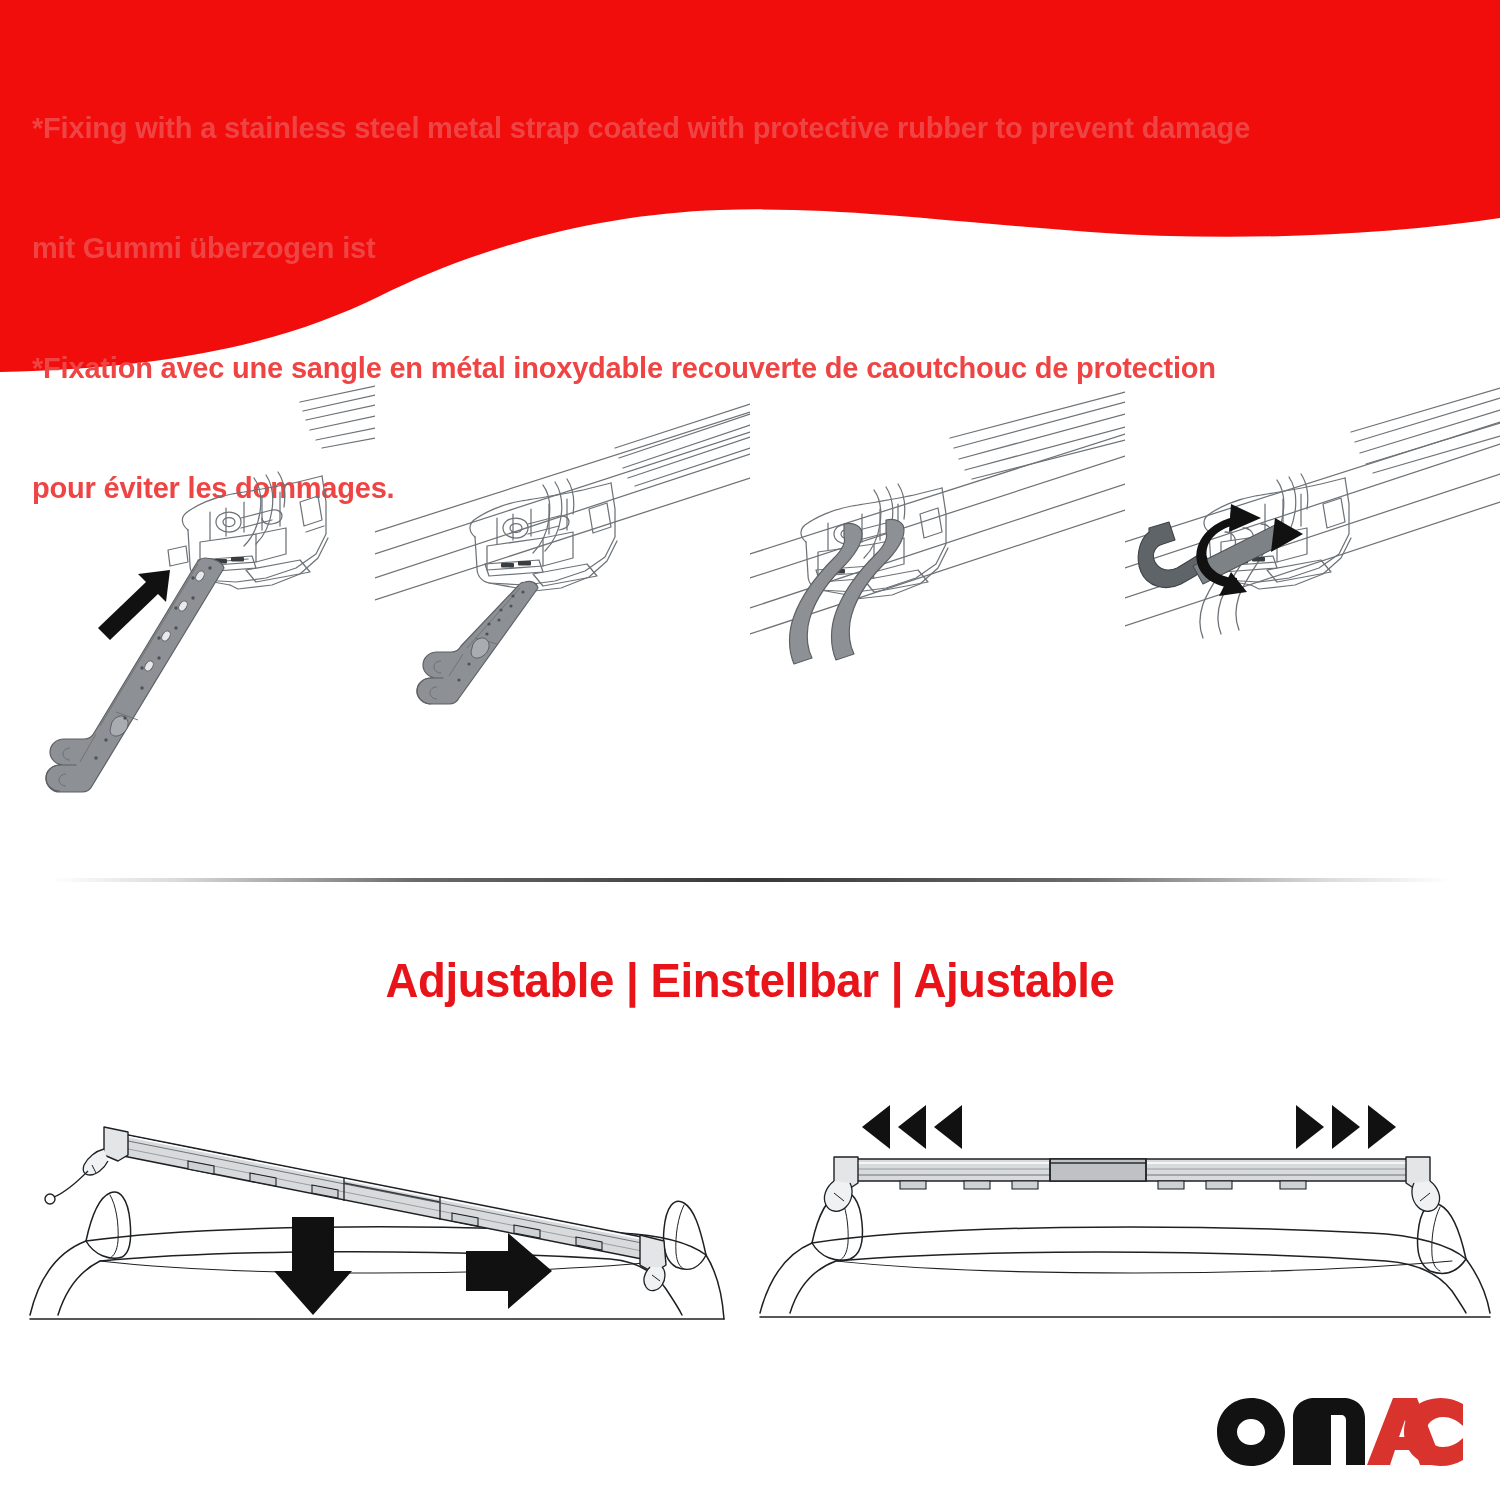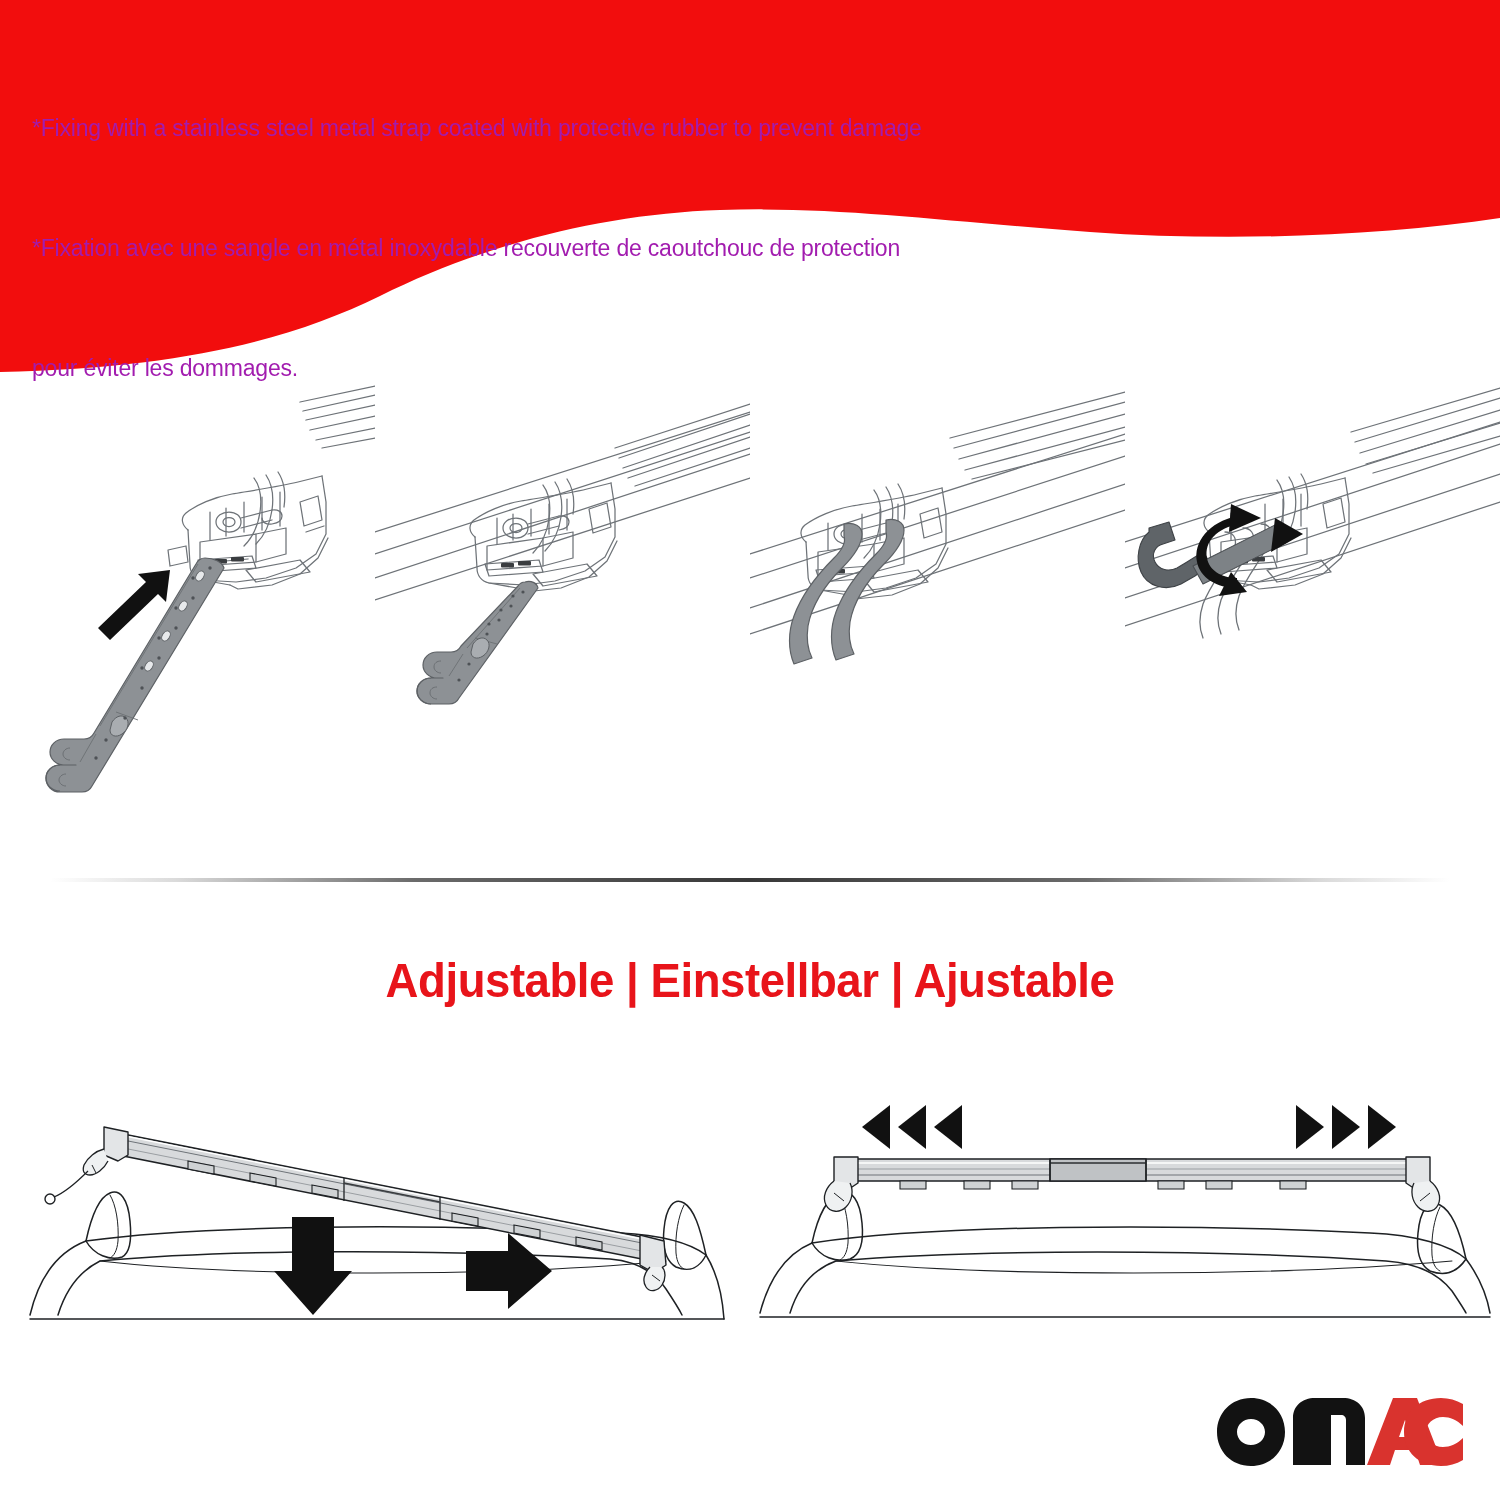--- a/index.html
+++ b/index.html
@@ -23,25 +23,25 @@
     width: 1500px;
     height: 400px;
   }
   #header-banner svg { display: block; }
 
   #header-text {
     position: absolute;
     left: 32px;
     top: 28px;
     width: 1450px;
-    color: #a21caf;
-    font-size: 23px;
+    color: #ef4444;
+    font-size: 29px;
     line-height: 40px;
     letter-spacing: -0.2px;
-    font-weight: 400;
+    font-weight: 700;
     white-space: pre-wrap;
   }
   #header-text .hline { display: block; }
 
   
   #steps-row {
     position: absolute;
     left: 0;
     top: 382px;
     width: 1500px;
@@ -119,20 +119,21 @@
   <svg width="1500" height="400" viewBox="0 0 1500 400" xmlns="http://www.w3.org/2000/svg">
     <path d="M0,0 L1500,0 L1500,218
              C1380,236 1230,242 1090,232
              C950,222 840,206 720,210
              C600,214 480,246 380,296
              C290,340 180,368 0,372 Z" fill="#F20D0D"></path>
   </svg>
 
   <div id="header-text">
     <span class="hline">*Fixing with a stainless steel metal strap coated with protective rubber to prevent damage</span>
+    <span class="hline">mit Gummi überzogen ist</span>
     <span class="hline">*Fixation avec une sangle en métal inoxydable recouverte de caoutchouc de protection</span>
     <span class="hline">pour éviter les dommages.</span>
   </div>
 </div>
 
 <div id="steps-row">
 
   <div class="step-panel">
     <svg viewBox="0 0 375 470" xmlns="http://www.w3.org/2000/svg">
       <g fill="none" stroke="#6E7378" stroke-width="1.25" stroke-linejoin="round" stroke-linecap="round">

